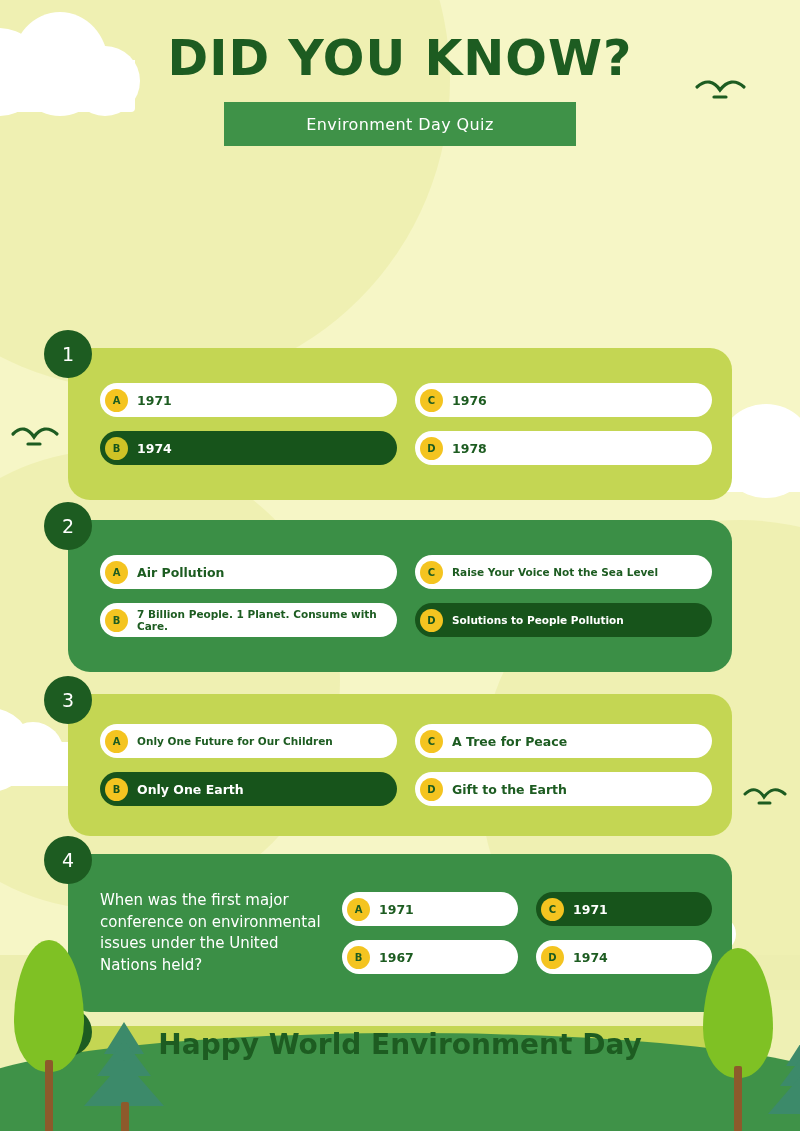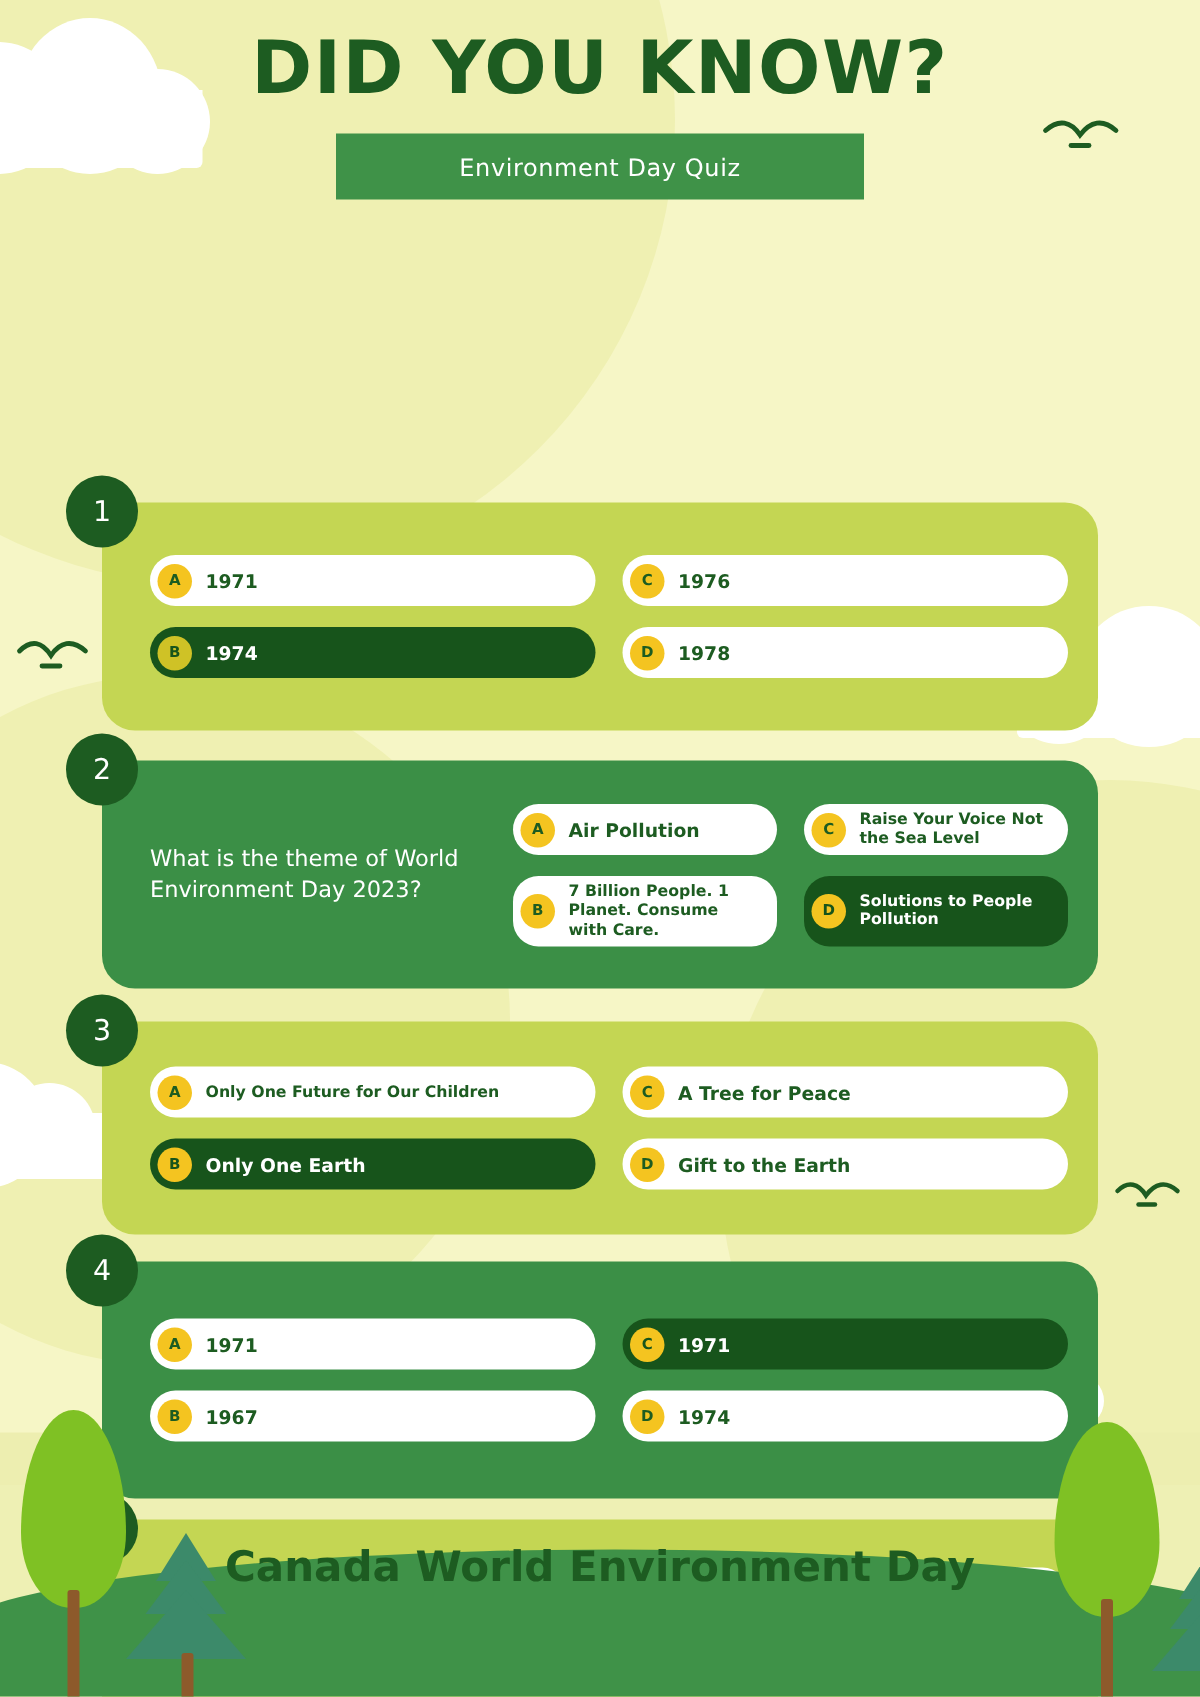--- a/index.html
+++ b/index.html
@@ -111,21 +111,21 @@
   .cloud-4 .c-b { left: 28px; top: -16px; width: 36px; height: 36px; }
 
   
   .bird { position: absolute; }
   .bird svg { display: block; }
   .bird-1 { left: 694px; top: 78px; }
   .bird-2 { left: 10px; top: 425px; }
   .bird-3 { left: 742px; top: 786px; }
 
   
-  .header { position: relative; padding-top: 20px; text-align: center; }
+  .header { position: relative; padding-top: 33px; text-align: center; }
 
   .main-title {
     font-family: "DejaVu Sans", sans-serif;
     font-weight: bold;
     font-size: 49px;
     letter-spacing: 1px;
     color: #1d5c21;
     line-height: 1.05;
   }
 
@@ -371,21 +371,20 @@
             <div class="opt">
               <span class="badge">D</span>
               <span class="opt-label">1978</span>
             </div>
           </div>
         </div>
         <div class="qnum" style="top: 160px;">1</div>
       </div>
       <div class="qblock">
         <div class="qcard dark" style="top: 350px; min-height: 152px;">
-          <div class="qtext">What is the theme of World Environment Day 2023?</div>
           <div class="opts">
             <div class="opt">
               <span class="badge">A</span>
               <span class="opt-label">Air Pollution</span>
             </div>
             <div class="opt two-line">
               <span class="badge">C</span>
               <span class="opt-label">Raise Your Voice Not the Sea Level</span>
             </div>
             <div class="opt two-line">
@@ -418,20 +417,21 @@
             <div class="opt">
               <span class="badge">D</span>
               <span class="opt-label">Gift to the Earth</span>
             </div>
           </div>
         </div>
         <div class="qnum" style="top: 506px;">3</div>
       </div>
       <div class="qblock">
         <div class="qcard dark" style="top: 684px; min-height: 158px;">
+          <div class="qtext">When was the first major conference on environmental issues under the United Nations held?</div>
           <div class="opts">
             <div class="opt">
               <span class="badge">A</span>
               <span class="opt-label">1971</span>
             </div>
             <div class="opt correct">
               <span class="badge">C</span>
               <span class="opt-label">1971</span>
             </div>
             <div class="opt">
@@ -465,21 +465,21 @@
             <div class="opt">
               <span class="badge">D</span>
               <span class="opt-label">Canada</span>
             </div>
           </div>
         </div>
         <div class="qnum" style="top: 838px;">5</div>
       </div>
     </div>
 
-  <div class="footer-caption">Canada World Environment Day</div>
+  <div class="footer-caption">Happy World Environment Day</div>
 
   <div class="hill"></div>
 
   <div class="tree tree-oval-left">
     <div class="oval"></div>
     <div class="trunk"></div>
   </div>
 
   <div class="tree tree-pine-left pine">
     <div class="trunk"></div>

